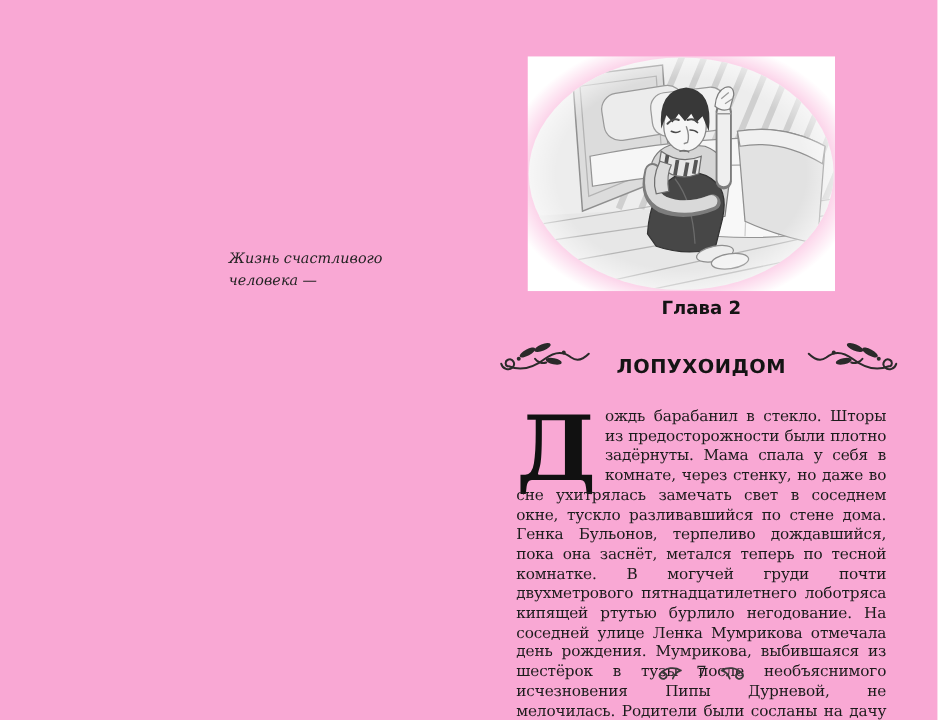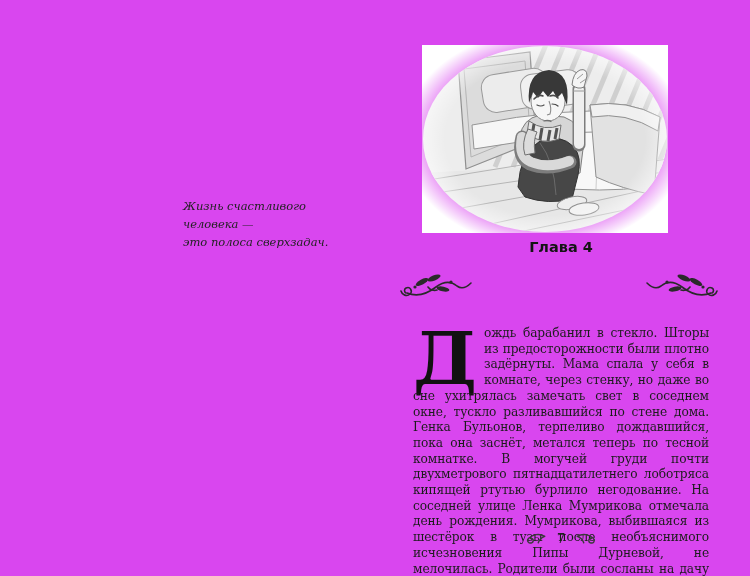--- a/index.html
+++ b/index.html
@@ -1,17 +1,17 @@
 <!DOCTYPE html>
 <html><head>
 <meta charset="utf-8">
 <style>
   html,body{margin:0;padding:0;background:#ffffff;}
   .spread{
-    position:relative;width:750px;height:576px;background:#d946ef;overflow:hidden;
+    position:relative;width:750px;height:576px;background:#f9a8d4;overflow:hidden;
     font-family:"DejaVu Serif", serif;color:#1f1f1f;
   }
   
   .epigraph{
     position:absolute;left:183px;top:198px;width:180px;
     font-style:italic;font-size:11.5px;line-height:1.55;color:#222;
   }
   
   .illustration{position:absolute;left:422px;top:45px;width:246px;height:188px;}
   
@@ -44,21 +44,20 @@
   .footer-swirl{width:22px;height:13px;}
   .footer-swirl.right{transform:scaleX(-1);}
 </style>
 </head>
 <body>
 
 <div class="spread">
 
   <div class="epigraph">
     <span>Жизнь счастливого человека —</span><br>
-    <span>это полоса сверхзадач.</span>
   </div>
 
   <svg class="illustration" viewBox="0 0 246 188" aria-hidden="true">
     <defs>
       <radialGradient id="vig" cx="50%" cy="50%" r="58%">
         <stop offset="0%" stop-color="#ffffff" stop-opacity="0"></stop>
         <stop offset="70%" stop-color="#ffffff" stop-opacity="0"></stop>
         <stop offset="100%" stop-color="#ffffff" stop-opacity="1"></stop>
       </radialGradient>
       <clipPath id="scene">
@@ -131,23 +130,24 @@
       <path d="M107,58 Q104,27 127,25 Q149,27 145,60 L140,48 L135,53 L131,46 L126,52 L121,46 L116,53 L111,47 Z" fill="#383838"></path>
       <path d="M112,54 q5,-5 9,-3 M128,51 q5,-2 8,2" stroke="#4a4a4a" stroke-width="1.6" fill="none" stroke-linecap="round"></path>
       <path d="M115,60 q4,2 7,0 M130,59 q4,0 6,2" stroke="#4a4a4a" stroke-width="1.2" fill="none" stroke-linecap="round"></path>
       <path d="M127,56 q3,8 1,13 l-3,1" stroke="#8a8a8a" stroke-width="1.1" fill="none"></path>
       <path d="M122,76 q4,-1.5 7,.5" stroke="#6f6f6f" stroke-width="1.2" fill="none" stroke-linecap="round"></path>
     </g>
     <rect width="246" height="188" fill="url(#vig)"></rect>
   </svg>
 
   <div class="chapter">
-    <p class="chapter-label">Глава 4</p>
+    <p class="chapter-label">Глава 2</p>
     <p class="chapter-title">
       <br>
+      <span>ЛОПУХОИДОМ</span>
     </p>
   </div>
 
   <svg class="flourish flourish-left" viewBox="0 0 76 32" aria-hidden="true">
     <g fill="none" stroke="#2a2a2a" stroke-width="1.6" stroke-linecap="round">
       <path d="M3,22 c1,4 6,6 9,3 c3,-3 0,-8 -4,-6 c-2,1 -2,4 0,5"></path>
       <path d="M9,24 c10,4 20,1 29,-6 c8,-6 15,-6 21,-1 c4,3 9,2 14,-3"></path>
       <path d="M30,18 c2,3 6,4 9,3"></path>
     </g>
     <g fill="#2a2a2a">

